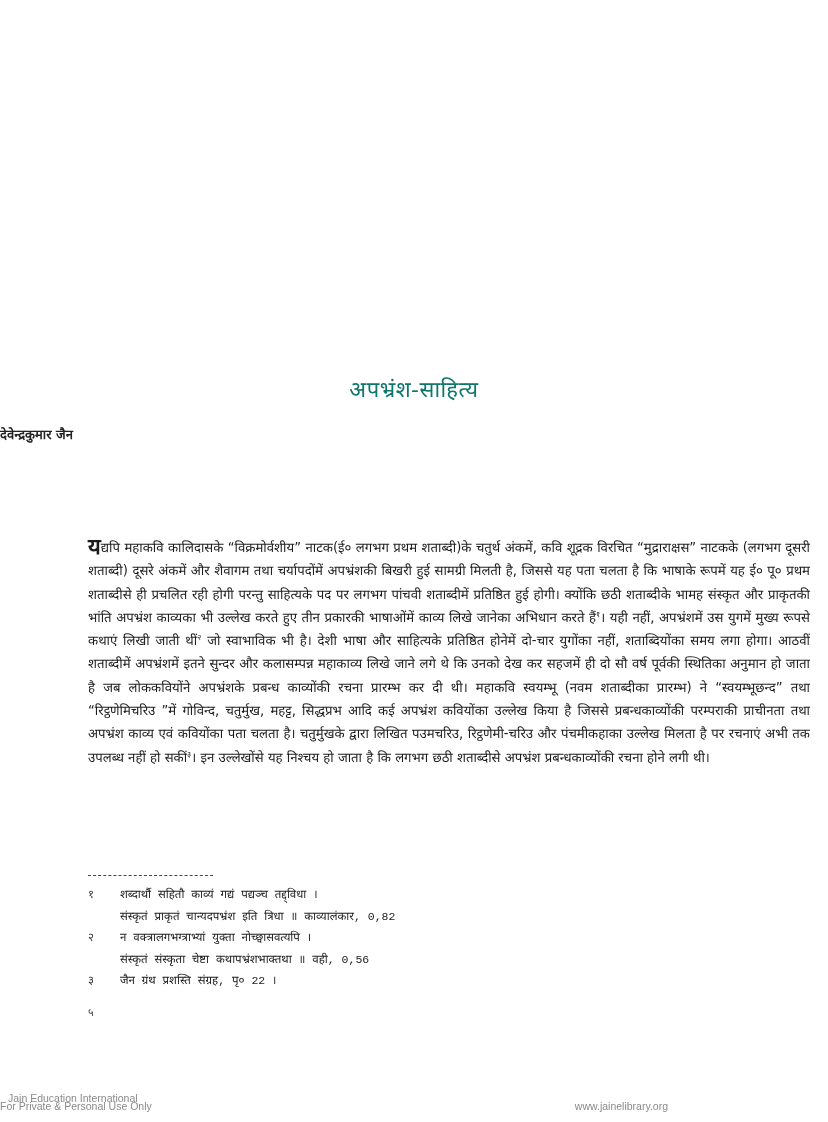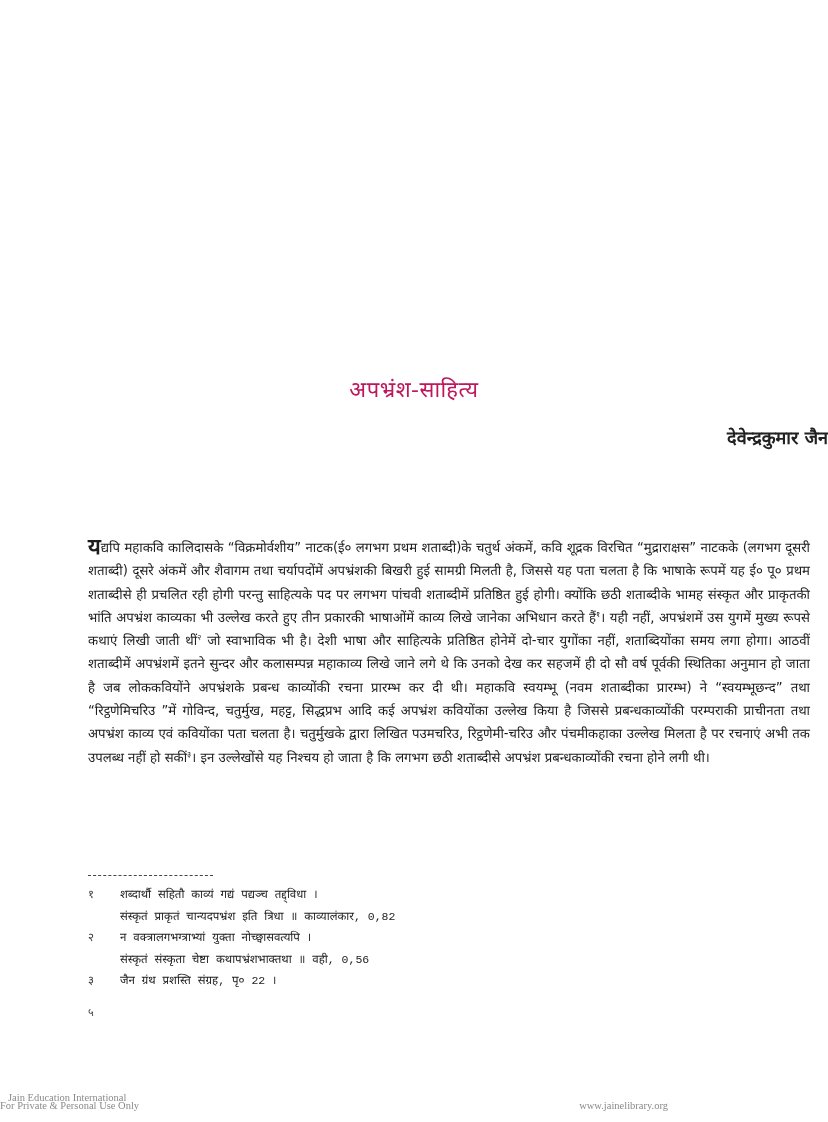--- a/index.html
+++ b/index.html
@@ -21,28 +21,28 @@
       width: 828px; height: 1122px;
     }
     .title {
       position: absolute;
       left: 0; width: 828px;
       top: 358px;
       text-align: center;
       font-size: 22px;
       font-weight: normal;
       letter-spacing: 0.5px;
-      color: #be185d;
+      color: #0f766e;
     }
     .author {
       position: absolute;
       left: 0; width: 828px;
       top: 425px;
-      text-align: right;
-      font-size: 18px;
+      text-align: left;
+      font-size: 13px;
       font-weight: bold;
       color: #222;
     }
     .body-text {
       position: absolute;
       left: 88px;
       top: 496px;
       width: 722px;
       font-size: 13.2px;
       line-height: 23.3px;
@@ -101,21 +101,21 @@
       top: 1004px;
       font-size: 11px;
       color: #444;
     }
     .footer {
       position: absolute;
       left: 0;
       top: 1092px;
       width: 676px;
       height: 16px;
-      font-family: Liberation Serif, serif;
+      font-family: Liberation Sans, sans-serif;
       font-size: 10.5px;
       color: #8a8a8a;
     }
     .footer .left { position: absolute; left: 8px; top: 0; }
     .footer .center { position: absolute; left: 0; width: 828px; top: 8px; }
     .footer .right { position: absolute; right: 8px; top: 8px; }
   </style>
 </head>
 <body>
 

